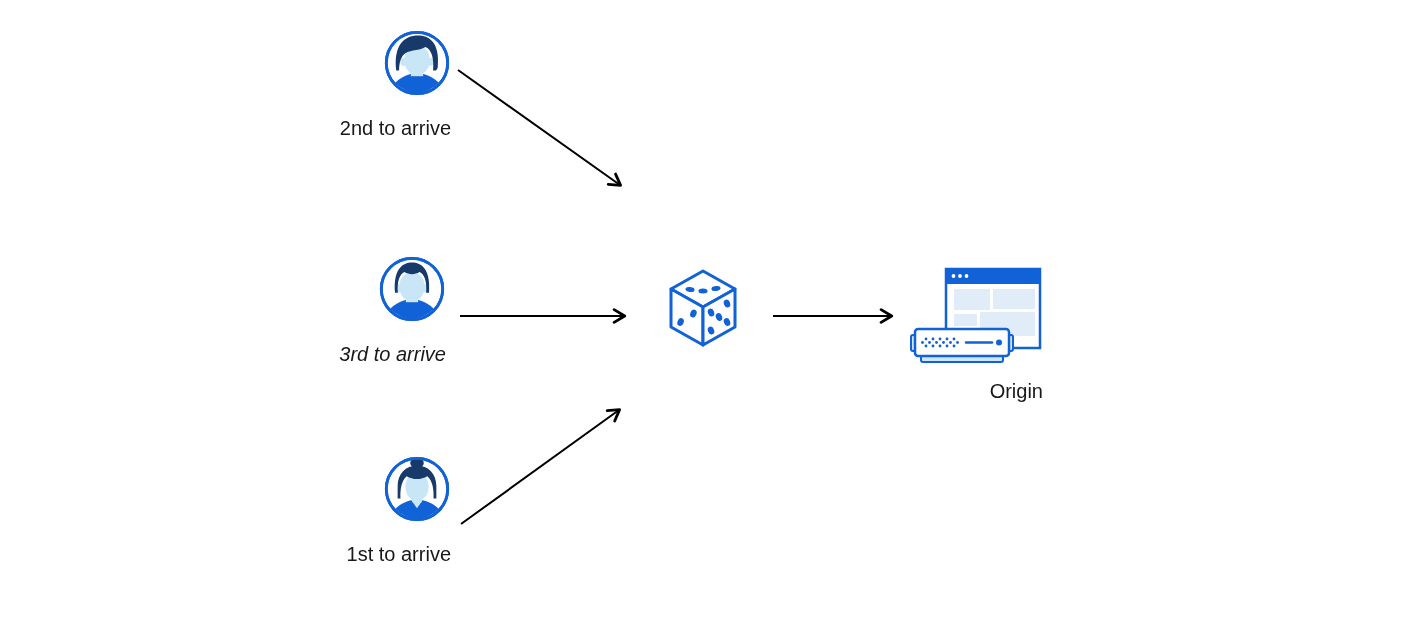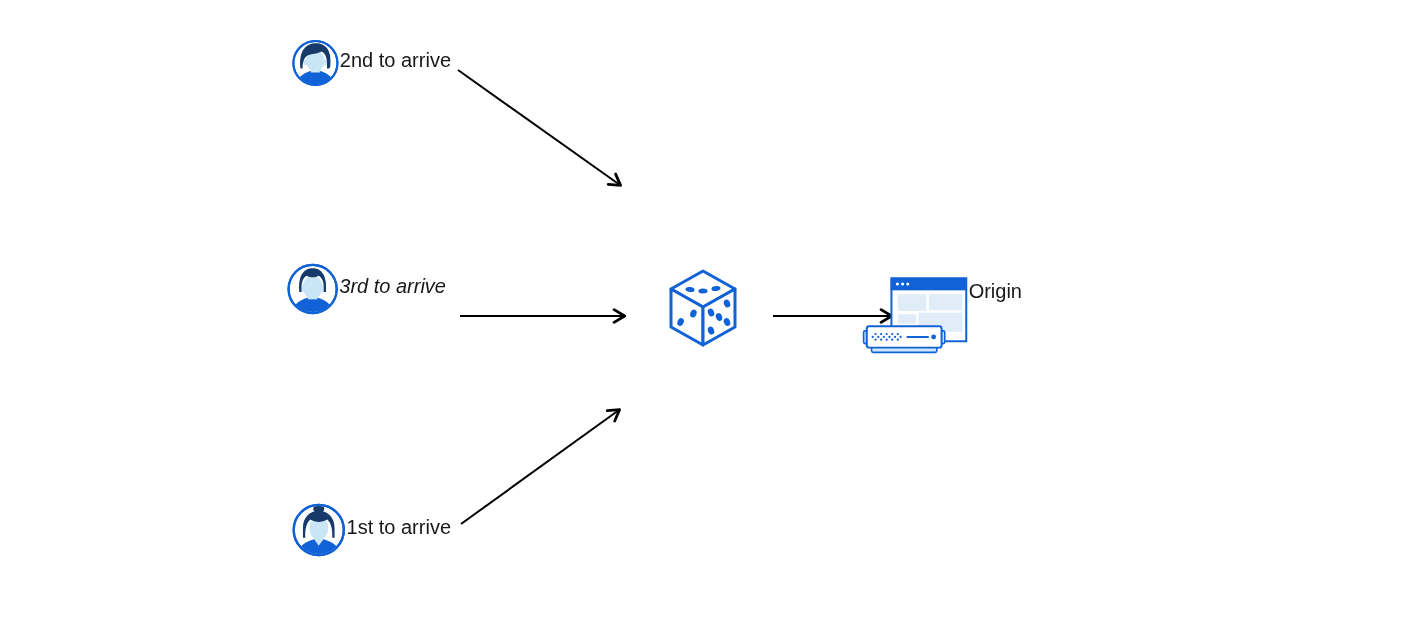--- a/index.html
+++ b/index.html
@@ -24,35 +24,36 @@
   }
   .arrows-layer {
     position: absolute;
     inset: 0;
     pointer-events: none;
   }
   .node {
     position: absolute;
     width: 160px;
     display: flex;
-    align-items: flex-start;
+    flex-direction: column;
+    align-items: flex-end;
   }
   .node-label {
     margin-top: 19px;
     font-size: 20px;
     line-height: 24px;
     color: var(--text);
     text-align: center;
     white-space: nowrap;
   }
   .node-visitor-second { left: 291px; top: 29px; }
   .node-visitor-third  { left: 286px; top: 255px; font-style: italic; }
-  .node-visitor-first  { left: 291px; top: 496px; }
+  .node-visitor-first  { left: 291px; top: 455px; }
   .node-dice   { left: 668px; top: 269px; width: 70px; }
-  .node-origin { left: 862px; top: 265px; }
+  .node-origin { left: 883px; top: 265px; }
   .node-origin .node-label { margin-top: 14px; }
 </style>
 </head>
 <body style="background: rgb(255, 255, 255);">
 
 <div class="canvas">
 
   <svg class="arrows-layer" width="1405" height="633" viewBox="0 0 1405 633">
     <defs>
       <marker id="ah" viewBox="0 0 12 12" refX="9.5" refY="6" markerWidth="8.5" markerHeight="8.5" orient="auto-start-reverse">

